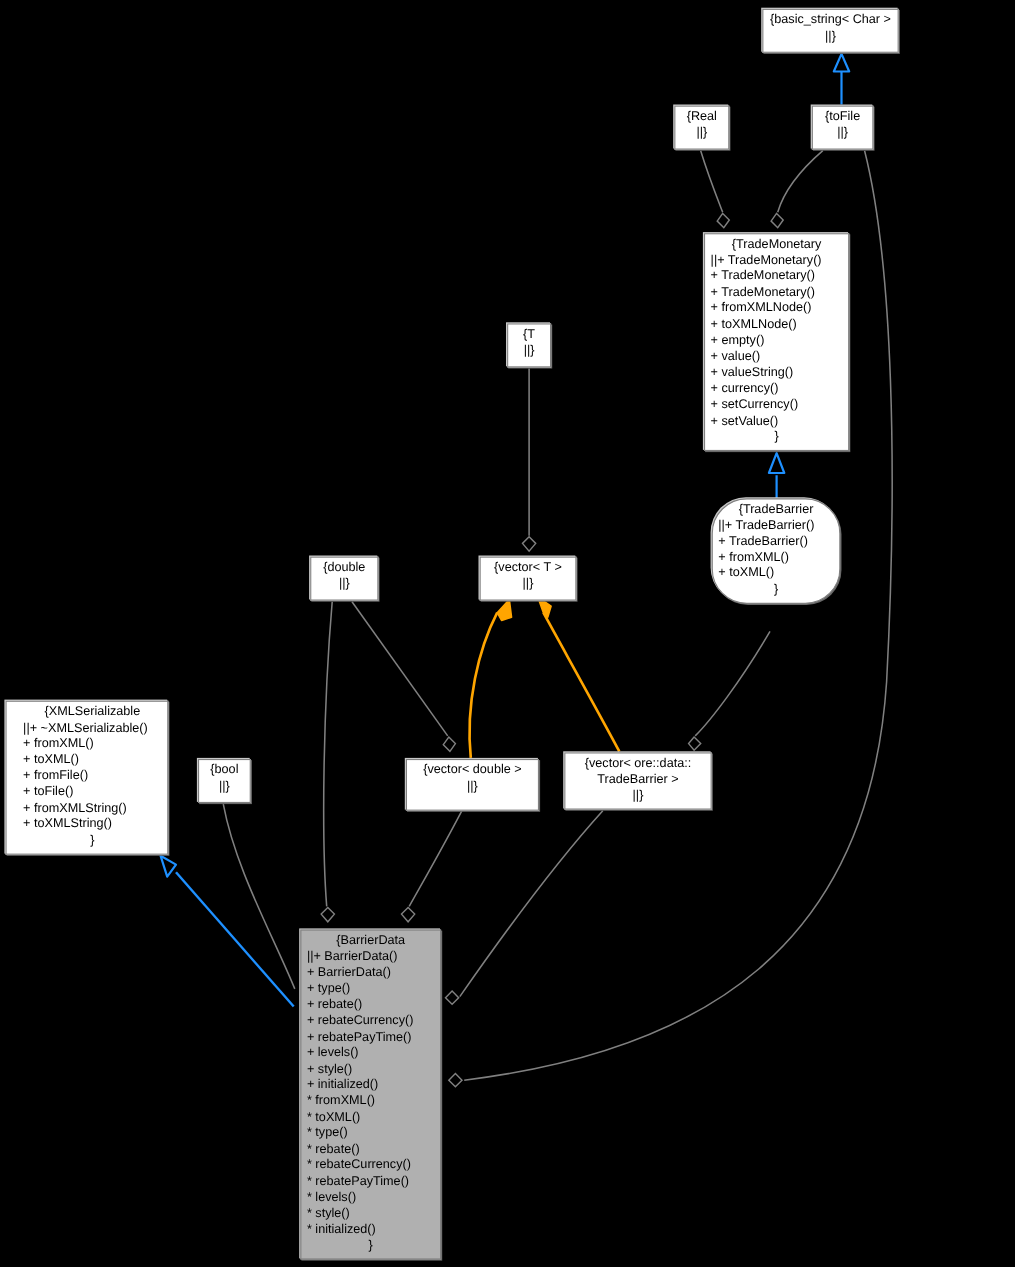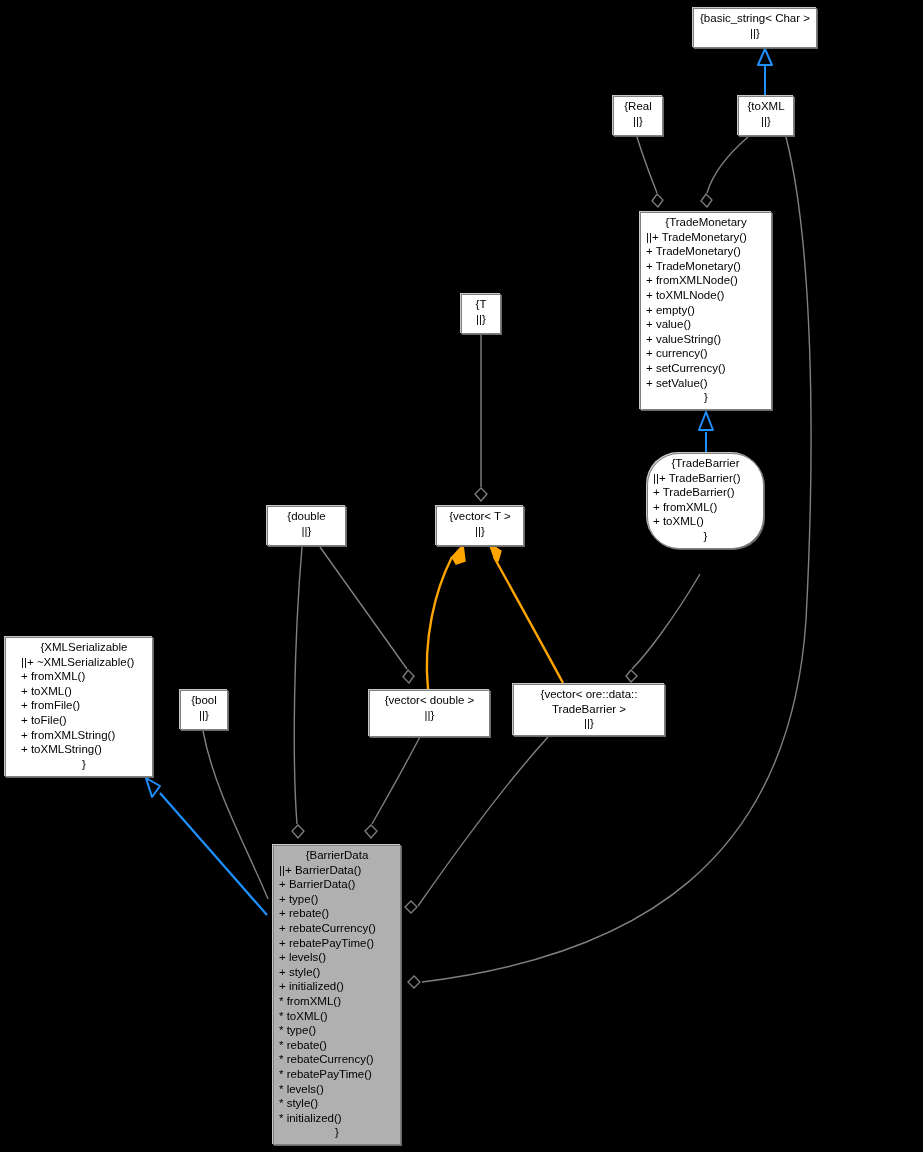--- a/index.html
+++ b/index.html
@@ -139,21 +139,21 @@
   <div id="nodes">
       <div class="node" style="left: 693px; top: 8px; width: 124px; height: 40px;">
         <span class="nm">{basic_string&lt; Char &gt;</span>
         <span class="brace">||}</span>
       </div>
       <div class="node" style="left: 613px; top: 96px; width: 50px; height: 40px;">
         <span class="nm">{Real</span>
         <span class="brace">||}</span>
       </div>
       <div class="node" style="left: 738px; top: 96px; width: 56px; height: 40px;">
-        <span class="nm">{toXML</span>
+        <span class="nm">{toFile</span>
         <span class="brace">||}</span>
       </div>
       <div class="node" style="left: 640px; top: 212px; width: 132px; height: 198px;">
         <span class="nm">{TradeMonetary</span>
         <span class="mem">||+ TradeMonetary()</span>
         <span class="mem">+ TradeMonetary()</span>
         <span class="mem">+ TradeMonetary()</span>
         <span class="mem">+ fromXMLNode()</span>
         <span class="mem">+ toXMLNode()</span>
         <span class="mem">+ empty()</span>
@@ -169,21 +169,21 @@
         <span class="brace">||}</span>
       </div>
       <div class="node" style="left: 647px; top: 453px; width: 117px; height: 96px; border-radius: 32px;">
         <span class="nm">{TradeBarrier</span>
         <span class="mem">||+ TradeBarrier()</span>
         <span class="mem">+ TradeBarrier()</span>
         <span class="mem">+ fromXML()</span>
         <span class="mem">+ toXML()</span>
         <span class="brace">}</span>
       </div>
-      <div class="node" style="left: 267px; top: 506px; width: 79px; height: 40px;">
+      <div class="node" style="left: 282px; top: 506px; width: 62px; height: 40px;">
         <span class="nm">{double</span>
         <span class="brace">||}</span>
       </div>
       <div class="node" style="left: 436px; top: 506px; width: 88px; height: 40px;">
         <span class="nm">{vector&lt; T &gt;</span>
         <span class="brace">||}</span>
       </div>
       <div class="node" style="left: 5px; top: 637px; width: 148px; height: 140px; padding-left: 13px;">
         <span class="nm">{XMLSerializable</span>
         <span class="mem">||+ ~XMLSerializable()</span>
@@ -196,21 +196,21 @@
         <span class="brace">}</span>
       </div>
       <div class="node" style="left: 180px; top: 690px; width: 48px; height: 40px;">
         <span class="nm">{bool</span>
         <span class="brace">||}</span>
       </div>
       <div class="node" style="left: 369px; top: 690px; width: 121px; height: 47px;">
         <span class="nm">{vector&lt; double &gt;</span>
         <span class="brace">||}</span>
       </div>
-      <div class="node" style="left: 513px; top: 684px; width: 152px; height: 52px;">
+      <div class="node" style="left: 513px; top: 684px; width: 134px; height: 52px;">
         <span class="nm">{vector&lt; ore::data::</span>
         <span class="brace">TradeBarrier &gt;</span>
         <span class="brace">||}</span>
       </div>
       <div class="node focus" style="left: 273px; top: 845px; width: 128px; height: 300px;">
         <span class="nm">{BarrierData</span>
         <span class="mem">||+ BarrierData()</span>
         <span class="mem">+ BarrierData()</span>
         <span class="mem">+ type()</span>
         <span class="mem">+ rebate()</span>

